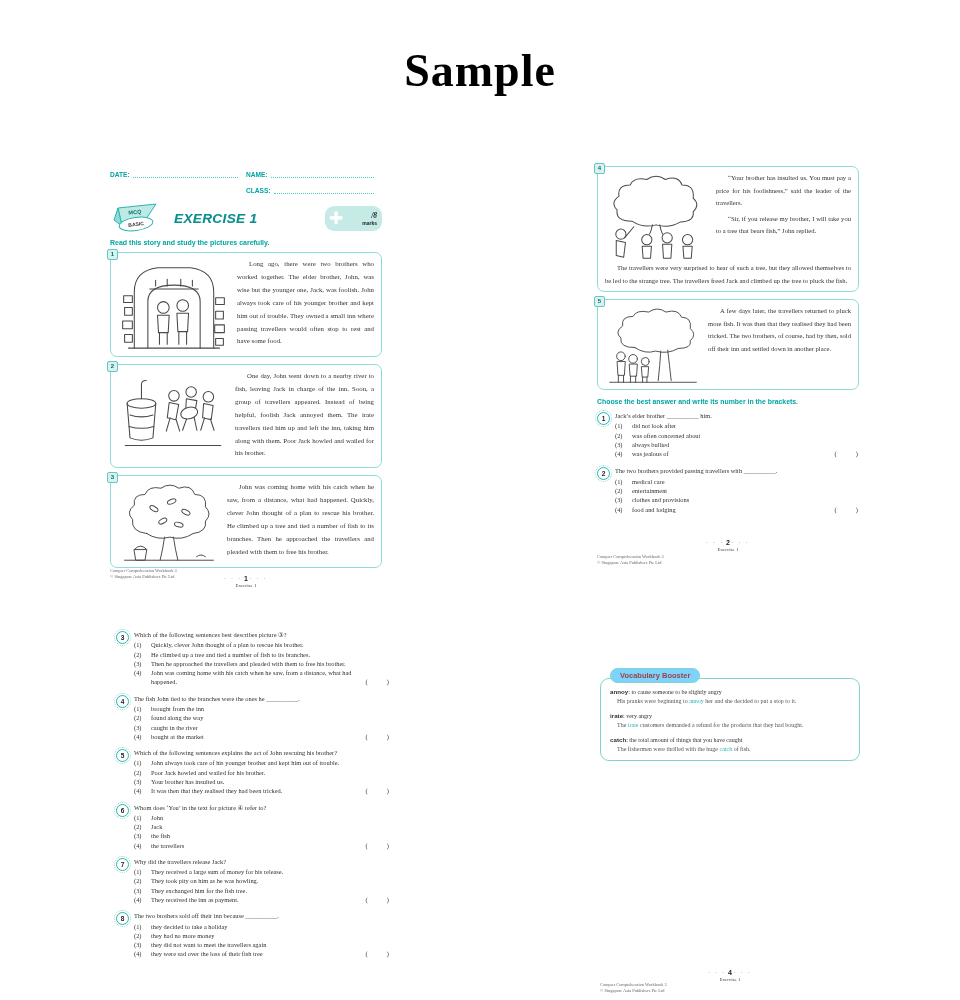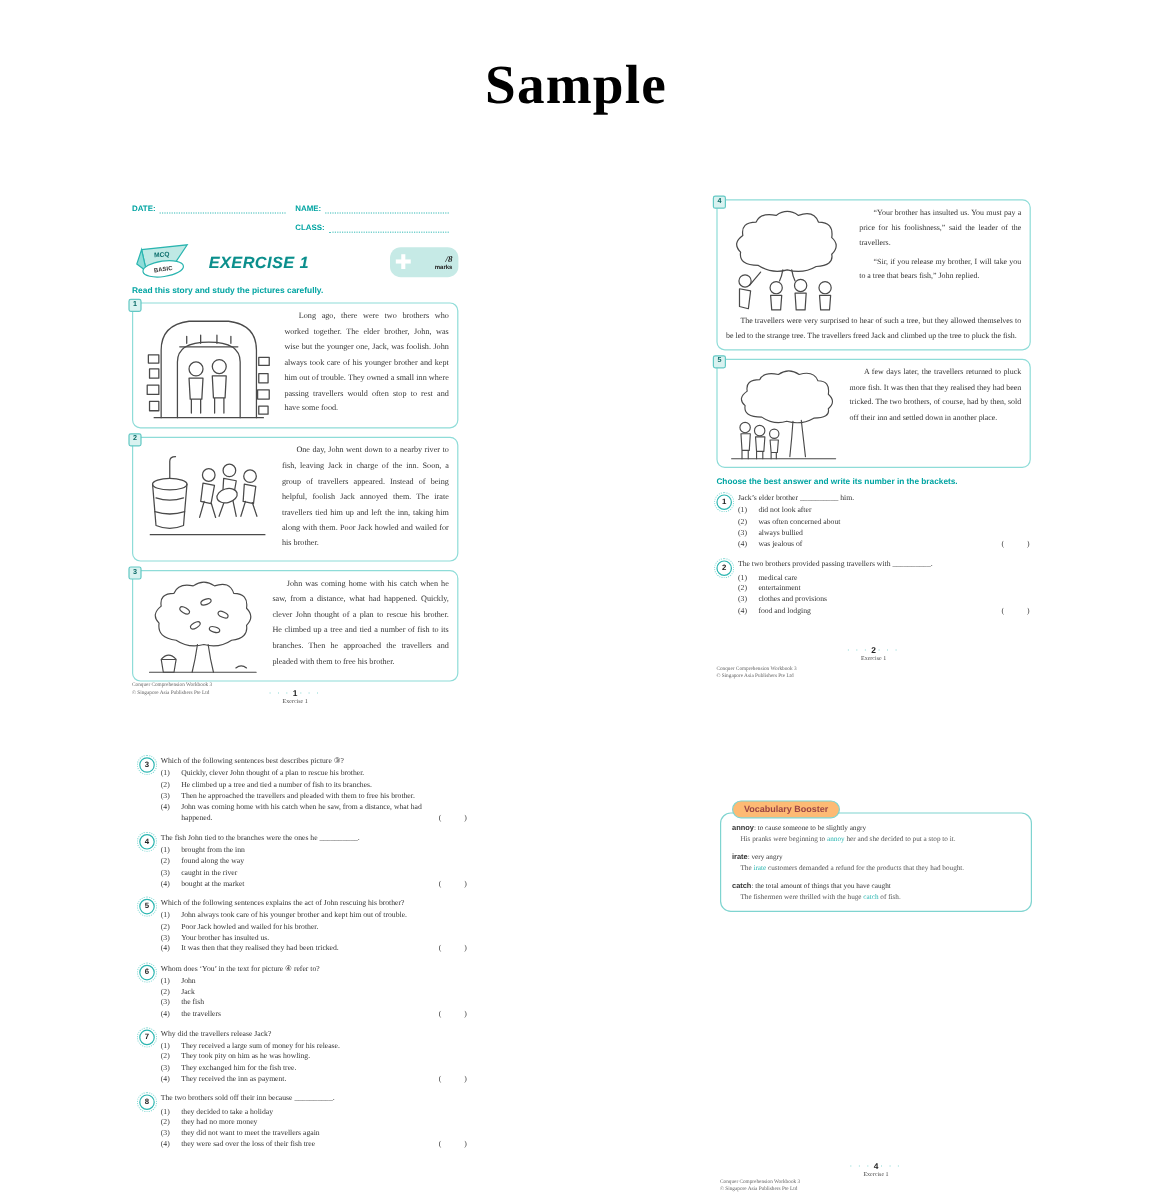--- a/index.html
+++ b/index.html
@@ -52,21 +52,21 @@
   .qstem{margin-bottom:1px;}
   .opt{display:flex;gap:5px;}
   .optnum{flex:0 0 12px;}
   .opttext{flex:1;padding-right:26px;}
   .bracket{position:absolute;right:0;bottom:0;letter-spacing:1px;}
   
   #page3{left:116px;top:630px;width:274px;height:370px;}
   #page3 .question{margin-bottom:7px;}
   
   #page4{left:600px;top:664px;width:260px;height:330px;}
-  .vocab-tab{display:inline-block;position:relative;z-index:2;margin-left:10px;background:#fdba74;
+  .vocab-tab{display:inline-block;position:relative;z-index:2;margin-left:10px;background:#7dd3fc;
              border:1.2px solid #7fd4d0;border-radius:8px;padding:2px 9px;
              font:700 7.5px "Liberation Sans",sans-serif;color:#9c4444;}
   .vocab-box{border:1.2px solid #7fd4d0;border-radius:9px;margin-top:-5px;background:#fff;
              padding:9px 9px 6px 9px;}
   .ventry{margin-bottom:6px;font:6px/1.5 "Liberation Serif",serif;color:#444;}
   .ventry:last-child{margin-bottom:0;}
   .vword{font:700 6.2px "Liberation Sans",sans-serif;color:#333;}
   .vdef{color:#333;}
   .vex{padding-left:7px;color:#555;}
   .vkey{color:#2ab5b0;}

